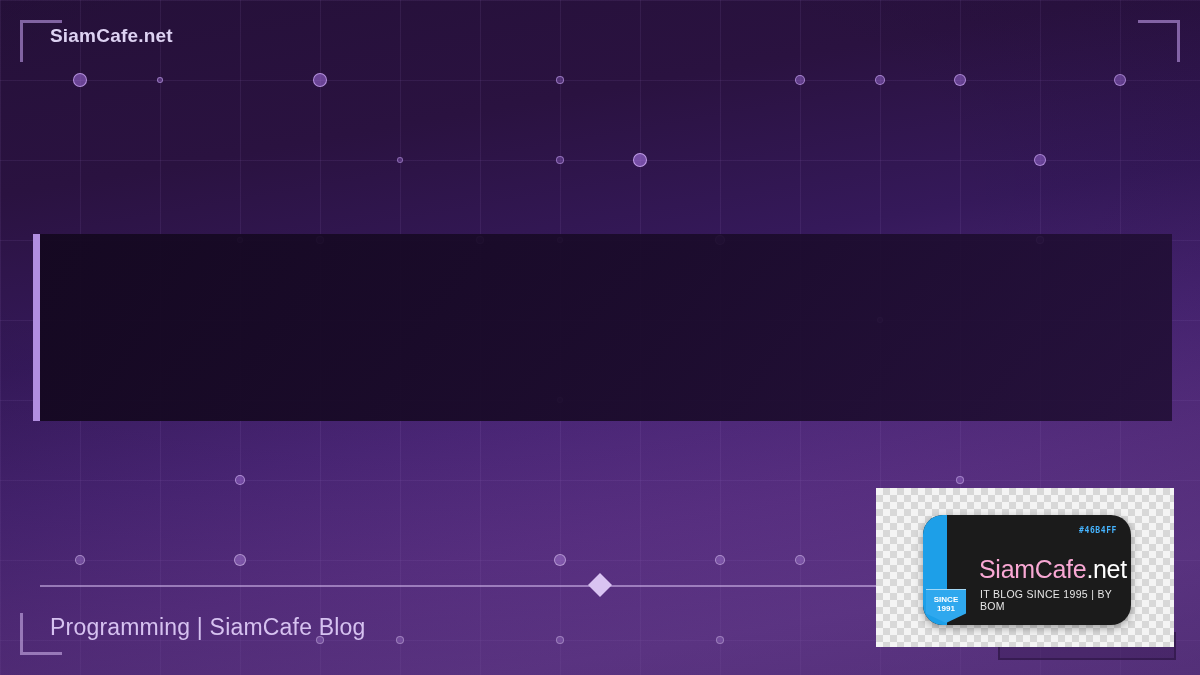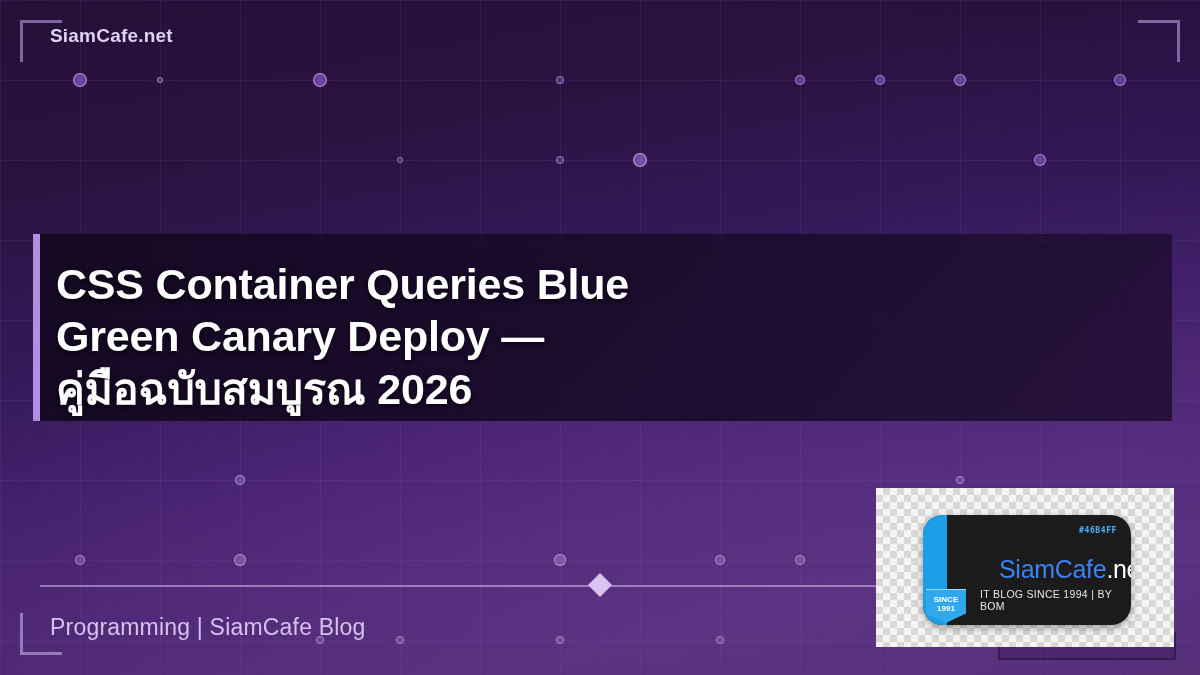--- a/index.html
+++ b/index.html
@@ -125,21 +125,21 @@
   }
   .logo-hex{
     position:absolute; right:14px; top:11px;
     font-size:8px; font-weight:bold; color:#46b4ff; letter-spacing:.6px;
     font-family:"DejaVu Sans Mono", monospace;
   }
   .logo-word{
     position:absolute; left:56px; top:40px;
     font-size:25px; color:#ffffff; letter-spacing:-.3px;
   }
-  .logo-word .blue{ color:#3b82f6;margin-left:20px; }
+  .logo-word .blue{ color:#f9a8d4; }
   .logo-tag{
     position:absolute; left:57px; top:73px;
     font-size:10.5px; color:#e6e6e6; letter-spacing:.3px;
   }
   .since-badge{
     position:absolute; left:3px; bottom:2px; width:40px; height:34px;
     background:#2fa8ee;
     clip-path:polygon(0 0, 100% 0, 100% 72%, 50% 100%, 0 72%);
     color:#ffffff; text-align:center;
     font-size:8px; font-weight:bold; line-height:1.15;
@@ -190,36 +190,33 @@
   <div class="vignette"></div>
 
   <div class="bracket tl"></div>
   <div class="bracket tr"></div>
   <div class="bracket bl"></div>
 
   <div class="site-name">SiamCafe.net</div>
 
 
   <div class="title-panel"></div>
-  <div class="title-text"><span>CSS Container Queries Blue</span>
-<span>Green Canary Deploy —</span>
-<span>คู่มือฉบับสมบูรณ 2026</span></div>
 
   <div class="divider"></div>
   <div class="diamond"></div>
   <div class="footer-text">Programming | SiamCafe Blog</div>
 
   <div class="logo-shadow-box"></div>
 
   <div class="logo-card">
     <div class="logo-inner">
       <div class="logo-stripe"></div>
       <div class="logo-hex">#46B4FF</div>
       <div class="logo-word"><span class="blue">SiamCafe</span><span>.net</span></div>
-      <div class="logo-tag">IT BLOG SINCE 1994 | BY BOM</div>
+      <div class="logo-tag">IT BLOG SINCE 1995 | BY BOM</div>
       <div class="since-badge">
         <span>SINCE</span>
         <span>1991</span>
       </div>
     </div>
   </div>
 
 </div>
 
 </body></html>

